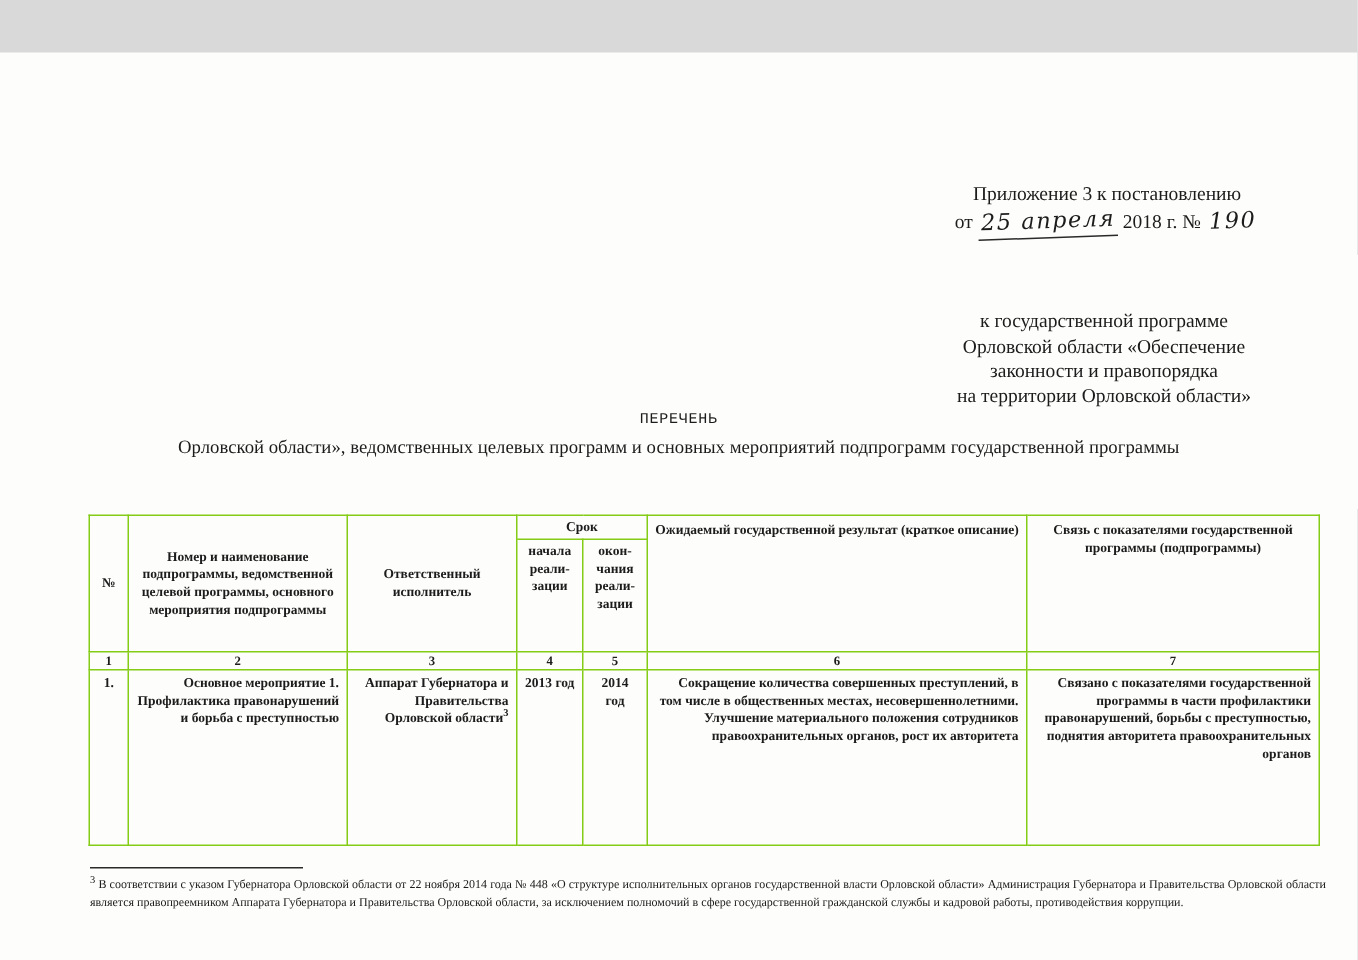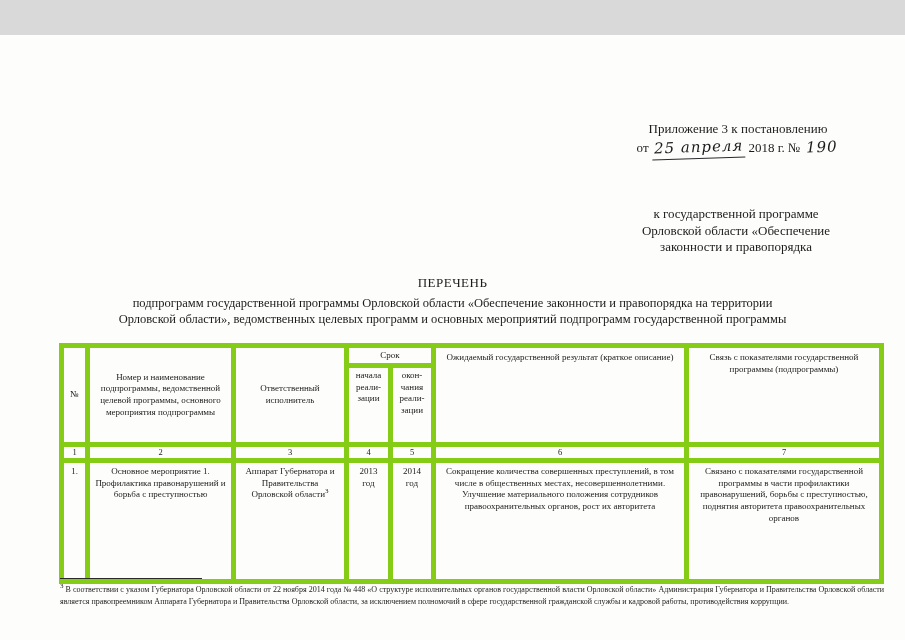--- a/index.html
+++ b/index.html
@@ -12,31 +12,31 @@
   .date-line{white-space:nowrap;margin-top:1px;}
   .handwritten{
     font-style:italic;font-family:"DejaVu Serif",serif;font-size:15px;letter-spacing:1px;
     display:inline-block;transform:rotate(-2deg);padding:0 2px;
   }
   .hw-date{border-bottom:1px solid #2a2a2a;}
   
   .annex2-block{position:absolute;top:171px;left:600px;width:272px;text-align:center;font-size:13px;line-height:1.27;}
   
   .title-block{position:absolute;top:240px;left:0;width:100%;text-align:center;}
-  .doc-heading{font-size:13px;letter-spacing:.5px;}
+  .doc-heading{font-size:10px;letter-spacing:.5px;font-family:Liberation Mono, monospace;}
   .doc-subtitle{margin-top:4px;font-size:12.5px;line-height:1.3;}
   
   table.main{position:absolute;top:308px;left:59px;border-collapse:collapse;table-layout:fixed;font-size:9px;line-height:1.3;}
   table.main td,table.main th{
-    border:5px solid #84cc16;font-weight:normal;padding:2px 4px;
+    border:1px solid #84cc16;font-weight:bold;padding:2px 4px;
     vertical-align:middle;text-align:center;overflow:hidden;
   }
   tr.header-sub td{vertical-align:top;padding-top:3px;}
   tr.numrow td{font-size:8.5px;height:11px;padding:0 2px;line-height:1.1;}
-  tr.datarow td{vertical-align:top;text-align:center;height:110px;padding:3px 5px;}
+  tr.datarow td{vertical-align:top;text-align:right;height:110px;padding:3px 5px;}
   tr.datarow td.c-center{text-align:center;}
   sup{font-size:7px;vertical-align:super;line-height:0;}
   
   .footnote-rule{position:absolute;top:543px;left:60px;width:142px;border-top:1px solid #2a2a2a;}
   .footnote{
     position:absolute;top:549px;left:60px;width:824px;
     font-size:8px;line-height:1.5;text-align:justify;
   }
 </style>
 </head>
@@ -51,26 +51,26 @@
       <span class="handwritten hw-date">25 апреля</span>
       <span>2018 г. №</span>
       <span class="handwritten">190</span>
     </div>
   </div>
 
   <div class="annex2-block">
     <div>к государственной программе</div>
     <div>Орловской области «Обеспечение</div>
     <div>законности и правопорядка</div>
+    <div>на территории Орловской области»</div>
   </div>
 
   <div class="title-block">
     <div class="doc-heading">ПЕРЕЧЕНЬ</div>
     <div class="doc-subtitle">
-      <div>подпрограмм государственной программы Орловской области «Обеспечение законности и правопорядка на территории</div>
       <div>Орловской области», ведомственных целевых программ и основных мероприятий подпрограмм государственной программы</div>
     </div>
   </div>
 
   <table class="main">
     <colgroup>
       <col style="width:26px">
         <col style="width:146px">
         <col style="width:113px">
       <col style="width:44px">

